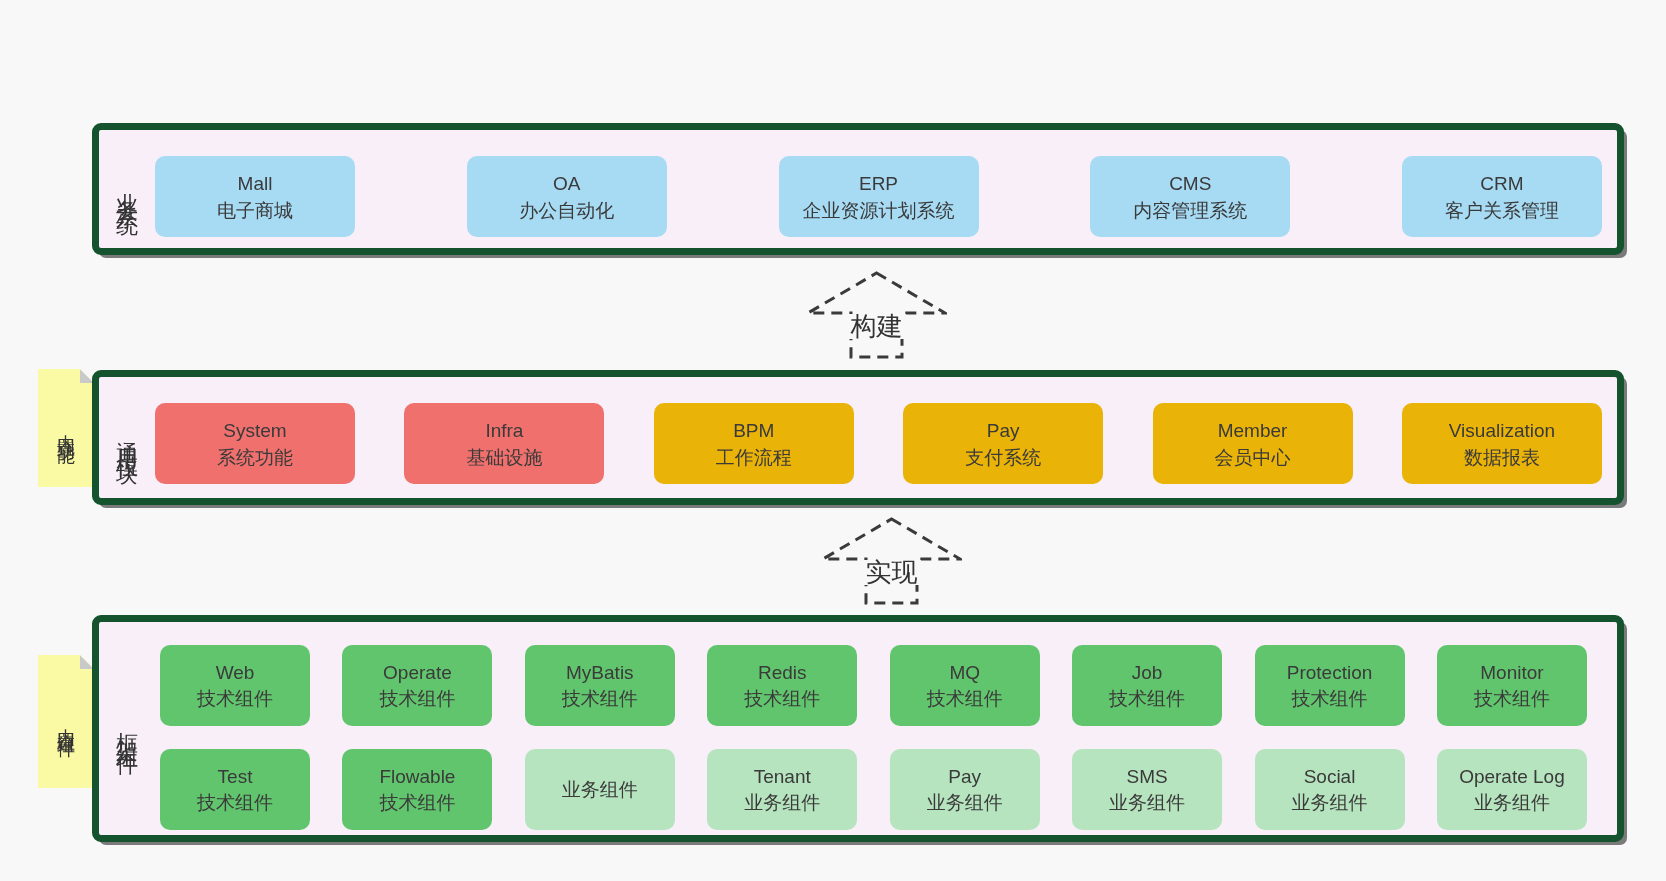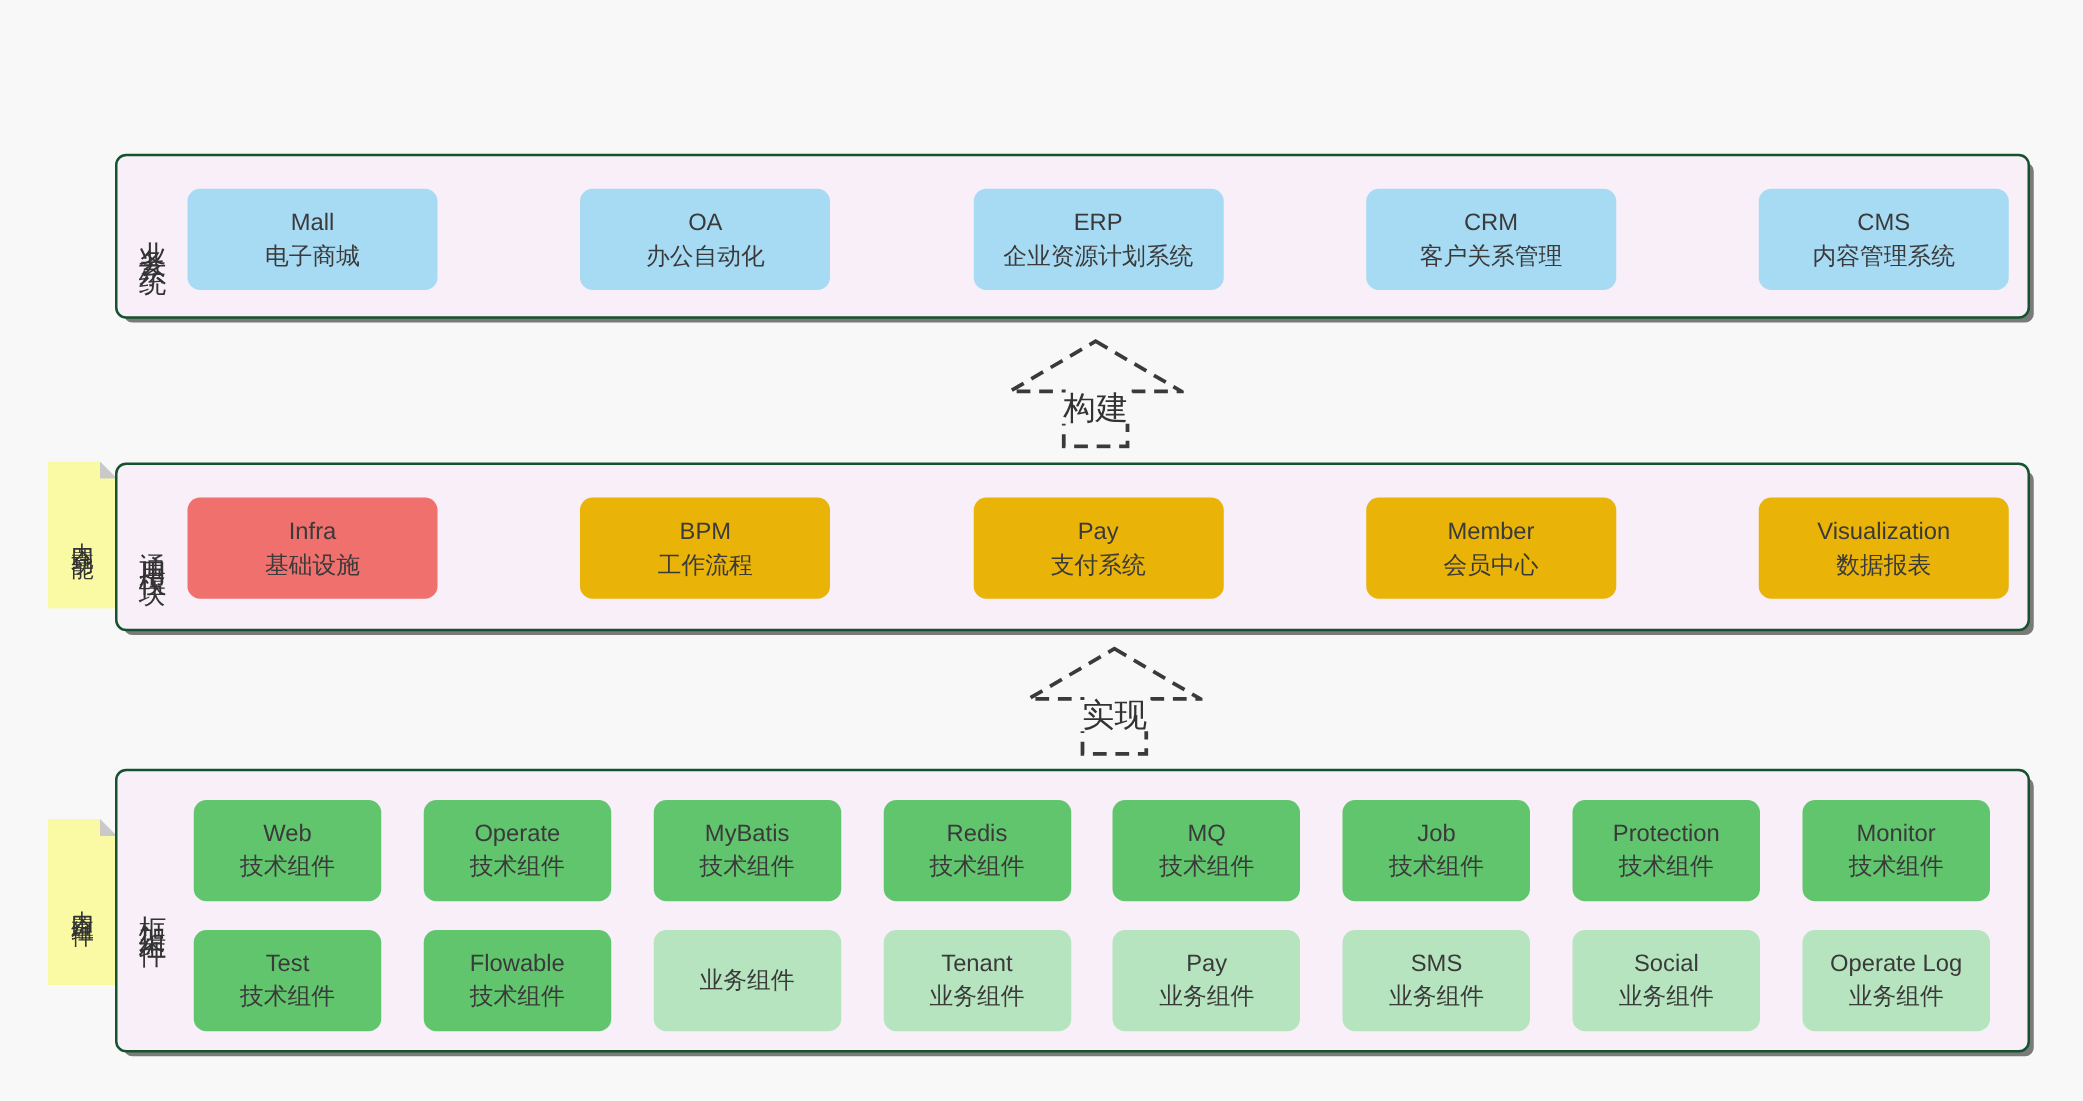--- a/index.html
+++ b/index.html
@@ -5,21 +5,21 @@
   html,body{margin:0;padding:0;}
   body{
     width:1666px;height:881px;position:relative;overflow:hidden;
     background:#f8f8f8;
     font-family:"Liberation Sans",sans-serif;
     color:#3a3a3a;
   }
   
   .panel{
     position:absolute;left:92px;width:1532px;box-sizing:border-box;
-    background:#f8eff8;border:2px solid #14532d;border-radius:9px;
+    background:#f8eff8;border:7px solid #14532d;border-radius:9px;
     box-shadow:5px 5px 0 -2px #7a7a7a;
   }
   #panel-business{top:123px;height:132px;}
   #panel-modules{top:370px;height:135px;}
   #panel-components{top:615px;height:227px;}
   .side-label{
     position:absolute;left:13px;top:50%;transform:translateY(-50%);
     writing-mode:vertical-rl;text-orientation:upright;
     font-size:22px;letter-spacing:7px;color:#333;white-space:nowrap;
   }
@@ -87,41 +87,45 @@
     </div>
     <div class="box blue">
       <div>OA</div>
       <div>办公自动化</div>
     </div>
     <div class="box blue">
       <div>ERP</div>
       <div>企业资源计划系统</div>
     </div>
     <div class="box blue">
+      <div>CMS</div>
+      <div>内容管理系统</div>
+    </div>
+    <div class="box blue">
       <div>CRM</div>
       <div>客户关系管理</div>
-    </div>
-    <div class="box blue">
-      <div>CMS</div>
-      <div>内容管理系统</div>
     </div>
   </div>
 </section>
 
 <div class="arrow" id="arrow-build">
   <svg viewBox="0 0 141 88">
     <polygon points="70.5,2 139,42 96,42 96,86 45,86 45,42 2,42" fill="#f8f8f8" stroke="#3a3a3a" stroke-width="3" stroke-dasharray="11 7"></polygon>
   </svg>
   <span class="arrow-label">构建</span>
 </div>
 
 <section class="panel" id="panel-modules">
   <div class="side-label">通用模块</div>
   <div class="row">
     <div class="box red">
+      <div>System</div>
+      <div>系统功能</div>
+    </div>
+    <div class="box red">
       <div>Infra</div>
       <div>基础设施</div>
     </div>
     <div class="box pink">
       <div>BPM</div>
       <div>工作流程</div>
     </div>
     <div class="box pink">
       <div>Pay</div>
       <div>支付系统</div>

